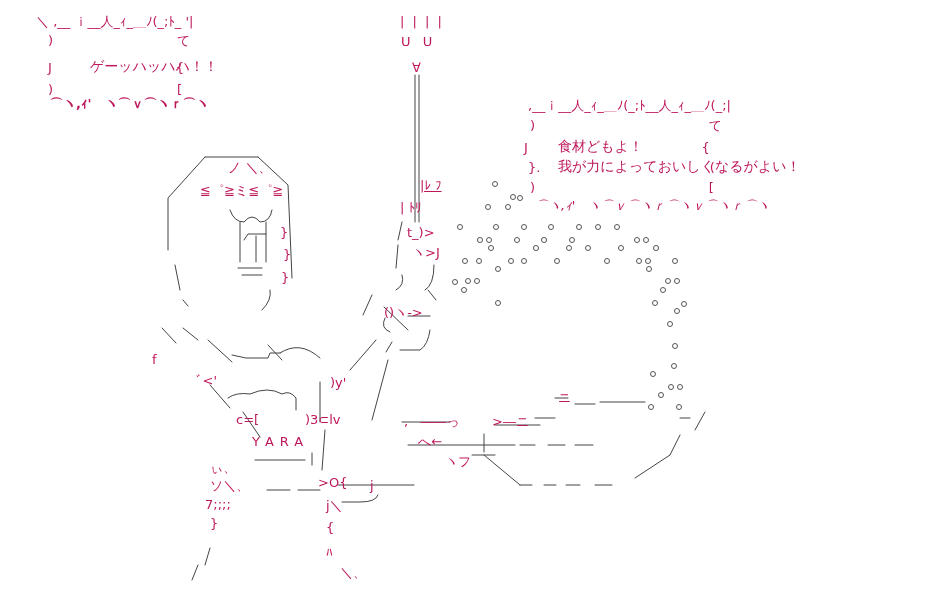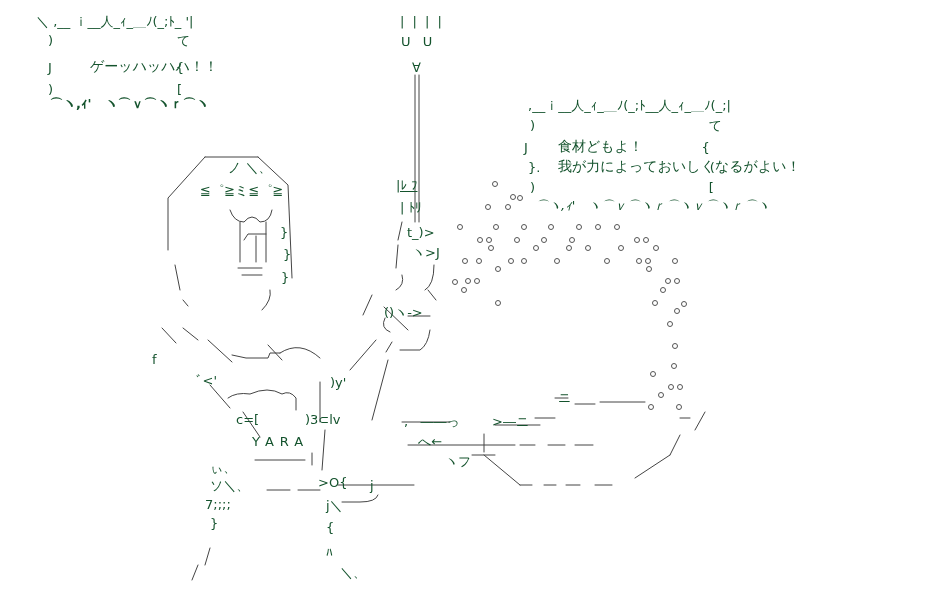--- a/index.html
+++ b/index.html
@@ -1,18 +1,18 @@
 <!DOCTYPE html>
 <html><head>
 <meta charset="utf-8">
 <style>
   html,body{margin:0;padding:0;background:#ffffff;}
   #canvas{position:relative;width:928px;height:598px;overflow:hidden;background:#fff;
     font-family:"DejaVu Sans",sans-serif;color:#3a3a3a;}
-  .t{position:absolute;white-space:pre;font-size:13px;line-height:15px;color:#14532d;}
+  .t{position:absolute;white-space:pre;font-size:13px;line-height:15px;color:#be185d;}
   .big{font-size:14px;}
   svg{position:absolute;left:0;top:0;}
   svg *{stroke:#444;stroke-width:1;fill:none;stroke-linecap:round;}
   .dot{position:absolute;width:4px;height:4px;border:1px solid #555;border-radius:50%;}
 </style>
 </head>
 <body>
 
 <div id="canvas">
 
@@ -134,21 +134,21 @@
   <div class="t" style="left:210px;top:460px;">ぃ、</div>
   <div class="t" style="left:210px;top:478px;">ソ＼、</div>
   <div class="t" style="left:205px;top:497px;">7;;;;</div>
   <div class="t" style="left:210px;top:516px;">}</div>
   <div class="t" style="left:318px;top:475px;">&gt;O{</div>
   <div class="t" style="left:370px;top:478px;">j</div>
   <div class="t" style="left:326px;top:498px;">j＼</div>
   <div class="t" style="left:326px;top:520px;">{</div>
   <div class="t" style="left:326px;top:545px;">ﾊ</div>
   <div class="t" style="left:340px;top:565px;">＼、</div>
-  <div class="t" style="left:396px;top:178px;text-decoration:underline;">|ﾚ ﾌ</div>
+  <div class="t" style="left:420px;top:178px;text-decoration:underline;">|ﾚ ﾌ</div>
   <div class="t" style="left:400px;top:200px;">| ﾄﾘ</div>
   <div class="t" style="left:407px;top:225px;">t_)&gt;</div>
   <div class="t" style="left:412px;top:245px;">ヽ&gt;J</div>
   <div class="t" style="left:384px;top:305px;">()ヽ-&gt;</div>
   <div class="t" style="left:418px;top:434px;">へ←</div>
   <div class="t" style="left:445px;top:454px;">ヽフ</div>
   <div class="t" style="left:404px;top:414px;">,   ――っ</div>
   <div class="t" style="left:492px;top:414px;">&gt;―ニ</div>
   <div class="t" style="left:558px;top:390px;">ニ</div>
 

